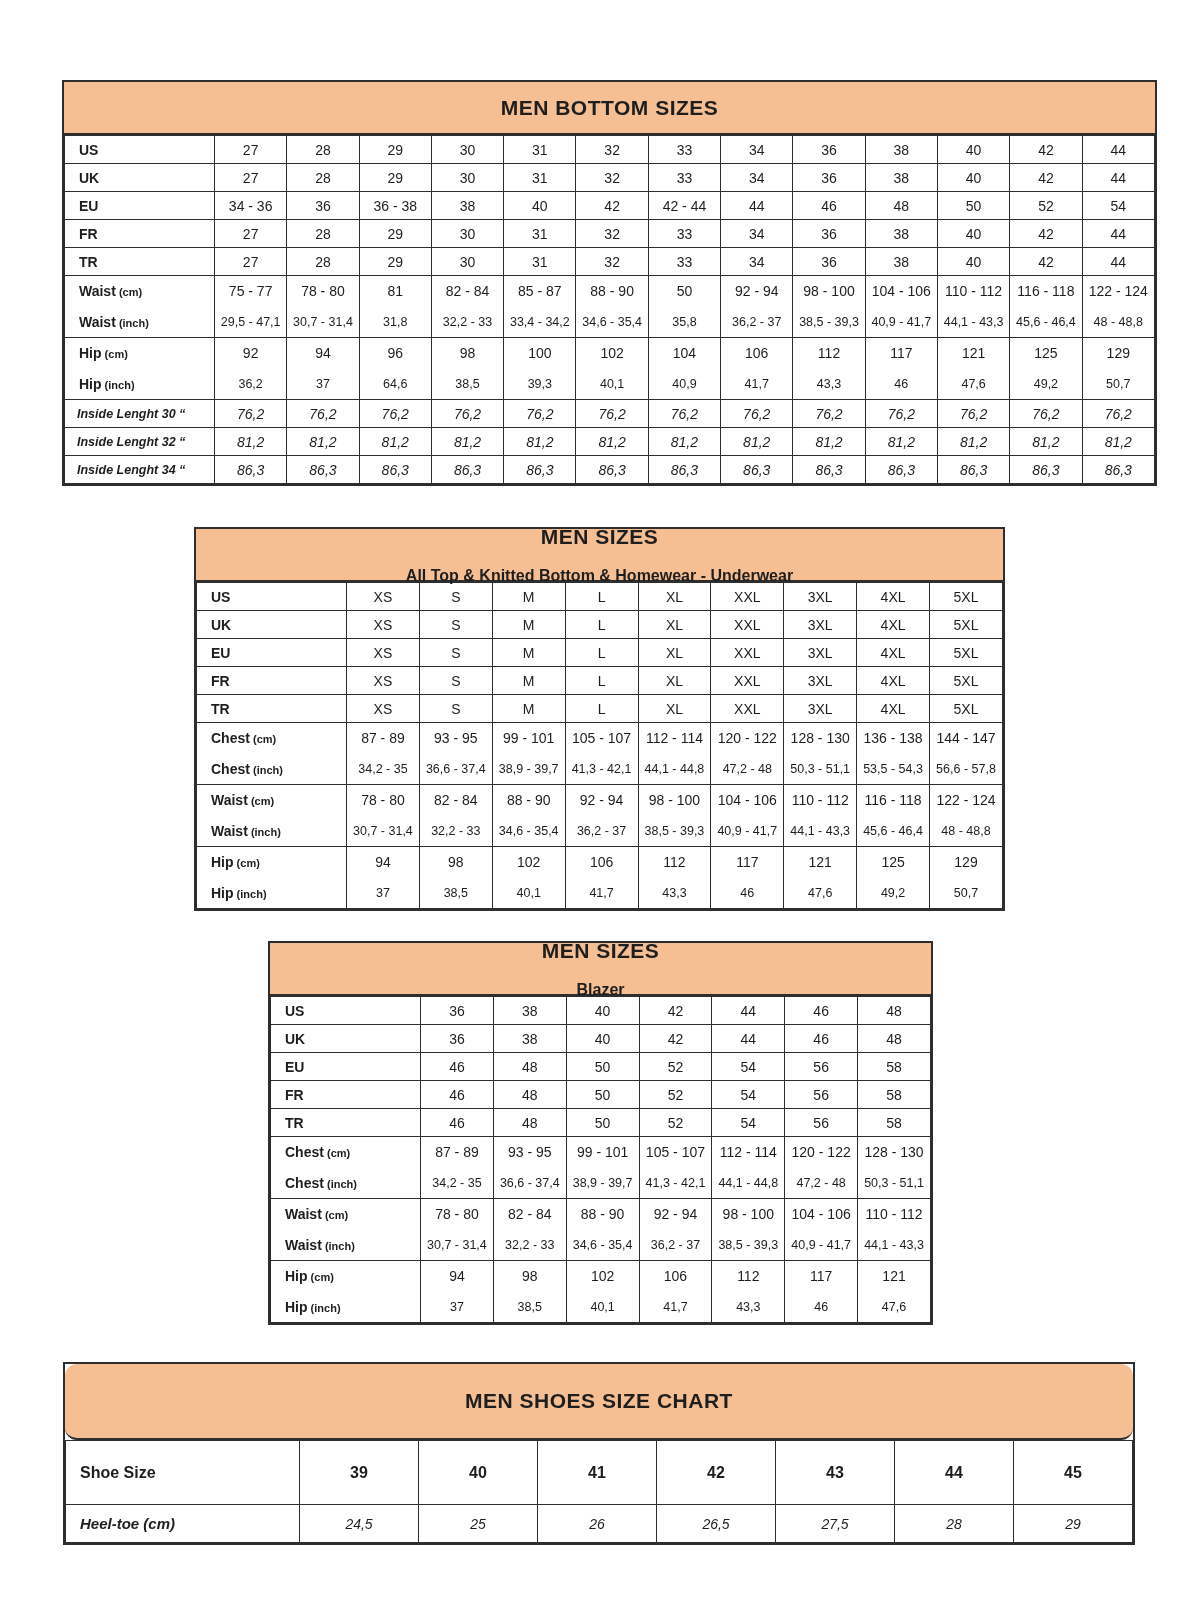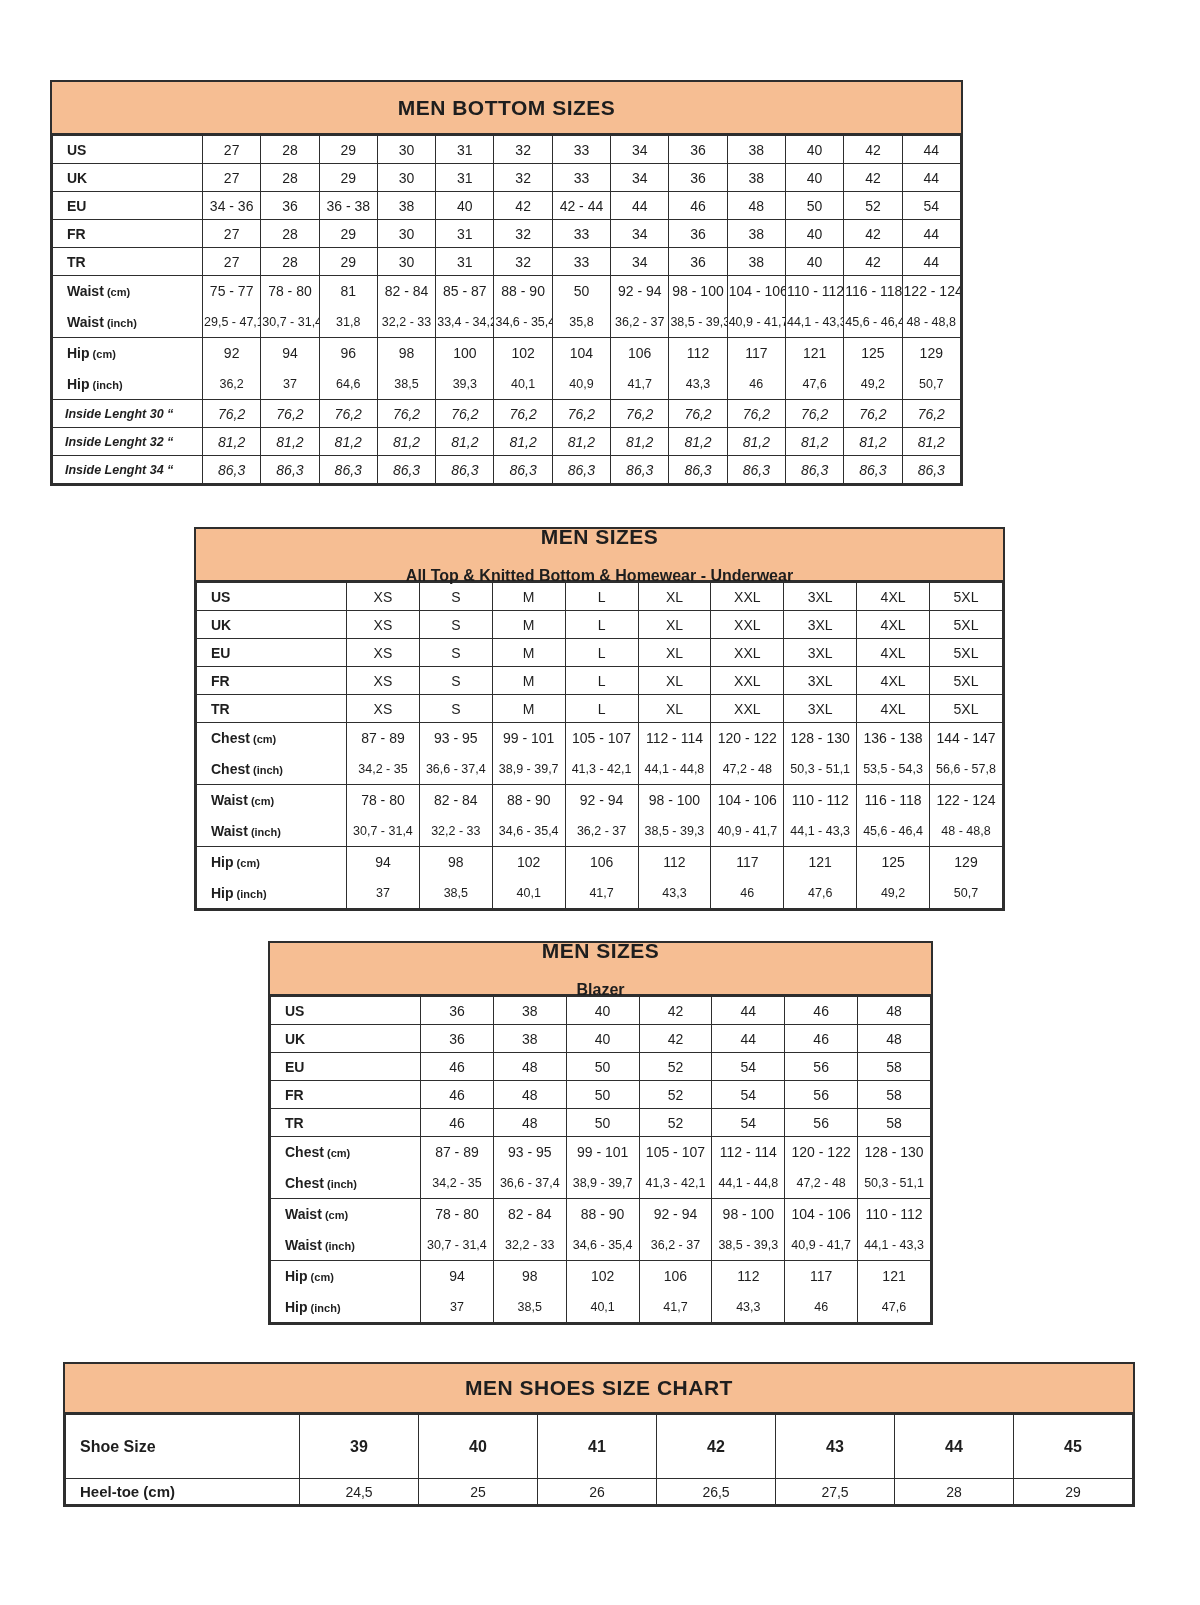--- a/index.html
+++ b/index.html
@@ -27,21 +27,21 @@
   }
   .thead{
     background:var(--peach);
     border-bottom:2px solid var(--border);
     display:flex;
     flex-direction:column;
     justify-content:center;
     align-items:center;
     height:53px;
   }
-  .thead.tall{height:50px;}
+  .thead.tall{height:76px;border-radius:12px;}
   .ttitle{
     font-weight:bold;
     font-size:21px;
     letter-spacing:.5px;
   }
   .tsub{
     font-weight:bold;
     font-size:16px;
     margin-top:18px;
   }
@@ -69,29 +69,29 @@
     font-size:11px;
     font-weight:bold;
   }
   tr.r-cm td{border-bottom:none;height:31px;}
   tr.r-inch td{border-top:none;height:31px;font-size:12.5px;}
   tr.r-inch td.lbl{font-size:14px;}
   tr.r-inside td{height:28px;font-style:italic;}
   tr.r-inside td.lbl{font-size:12.5px;padding-left:12px;}
   tr.r-shoe td{height:64px;font-weight:bold;font-size:16px;}
   tr.r-shoe td.lbl{font-size:16px;margin-left:11px;}
-  tr.r-heel td{height:26px;font-size:14px;}
+  tr.r-heel td{height:38px;font-size:14px;font-style:italic;}
   tr.r-heel td.lbl{font-size:15px;font-weight:bold;}
 </style>
 </head>
 <body>
 
 <div class="page">
 
-  <section class="tbl" style="left:50px;top:80px;width:913px;">
+  <section class="tbl" style="left:62px;top:80px;width:1095px;">
     <div class="thead">
       <div class="ttitle">MEN BOTTOM SIZES</div>
     </div>
     <table>
         <colgroup>
           <col style="width: 150px;">
           <col>
           <col>
           <col>
           <col>

